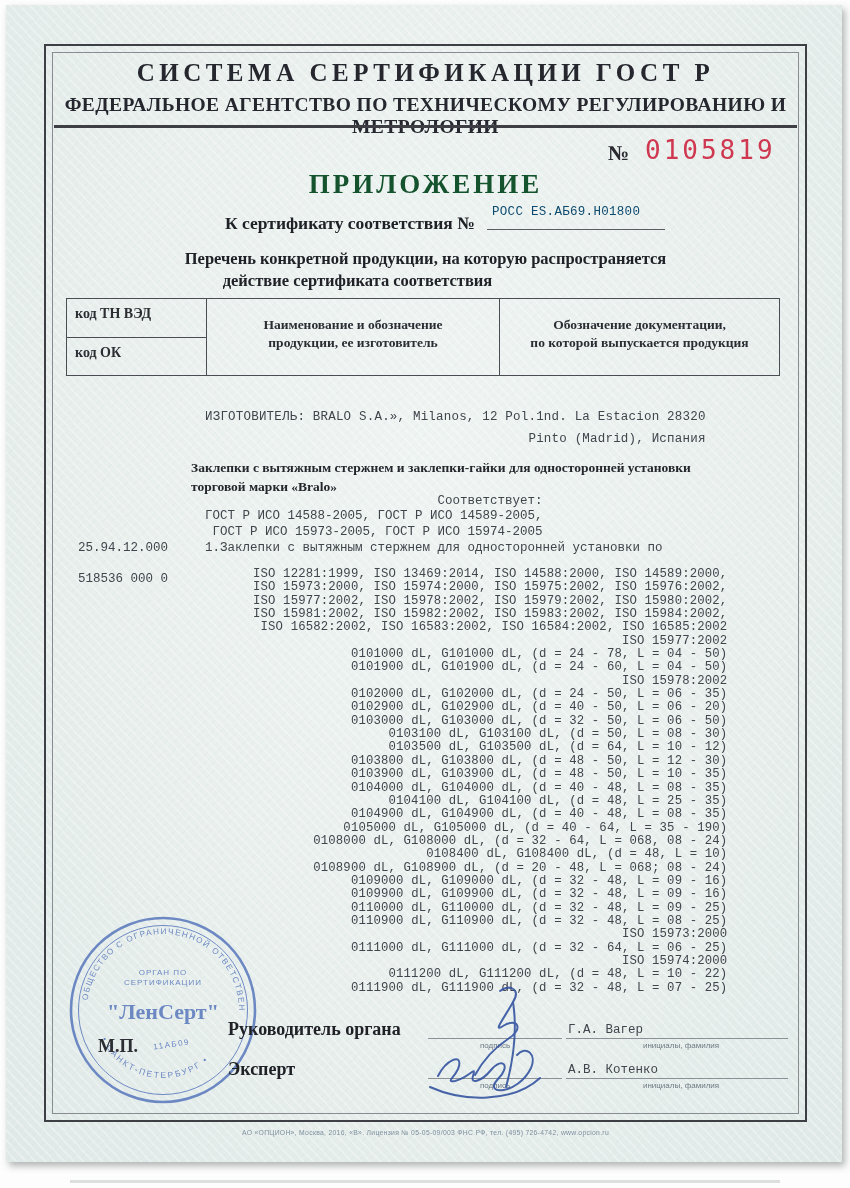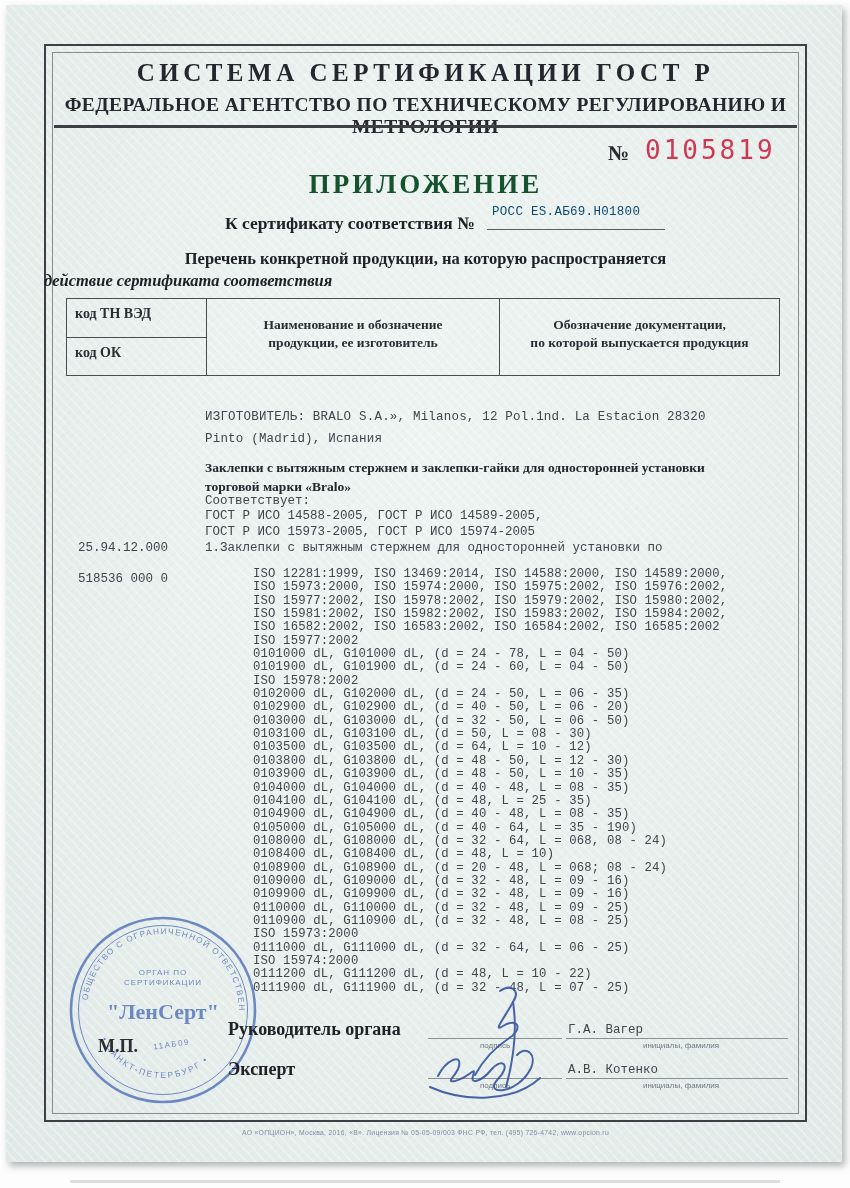--- a/index.html
+++ b/index.html
@@ -28,36 +28,36 @@
                    font-size:26px; letter-spacing:3px; color:#cf3850; }
 
   .appendix-title { left:44px; top:169px; width:763px; text-align:center; font-weight:bold;
                     font-size:27px; letter-spacing:3px; color:#14532d; }
   .cert-label { left:225px; top:213px; font-size:17.5px; font-weight:bold; color:#202127; }
   .cert-value { left:492px; top:205px; font-family:"Liberation Mono", monospace;
                 font-size:12.5px; color:#0c4a6e; letter-spacing:.3px; }
   .cert-underline { left:487px; top:229px; width:178px; height:1px; background:#5a5d61; }
   .subtitle-1 { left:44px; top:249px; width:763px; text-align:center; font-weight:bold;
                 font-size:16.5px; color:#202127; }
-  .subtitle-2 { left:44px; top:271px; width:627px; text-align:left; font-weight:bold;
-                font-size:16.5px; color:#202127;font-style:italic; }
+  .subtitle-2 { left:44px; top:271px; width:627px; text-align:center; font-weight:bold;
+                font-size:16.5px; color:#202127; }
 
   .tbl { left:66px; top:298px; width:714px; height:78px; border:1.2px solid #4b4d52; display:flex; }
   .tbl .c1 { width:140px; border-right:1px solid #4b4d52; display:flex; flex-direction:column; }
   .tbl .c1 > div { flex:1; padding:7px 0 0 8px; font-size:14px; font-weight:bold; color:#2b2d33; }
   .tbl .c1 > div:first-child { border-bottom:1px solid #4b4d52; }
   .tbl .c2 { width:293px; border-right:1px solid #4b4d52; }
   .tbl .c3 { flex:1; }
   .tbl .hdr { padding-top:17px; text-align:center; font-size:13.5px; font-weight:bold;
               line-height:18px; color:#2b2d33; }
 
-  .mono { font-family:"Liberation Mono", monospace; color:#40454c; }
+  .mono { font-family:"Liberation Mono", monospace; color:#40454c;text-align:right; }
   .m-block { font-size:12.5px; }
   .manufacturer { left:205px; top:406px; line-height:22px; letter-spacing:.2px; }
-  .product { left:205px; top:458px; font-weight:bold; font-size:13.5px; line-height:19px;
+  .product { left:191px; top:458px; font-weight:bold; font-size:13.5px; line-height:19px;
              color:#24262c; }
   .conformity { left:205px; top:494px; line-height:15.3px; }
   .item1 { left:205px; top:541px; }
   .ok-code { left:78px; top:541px; }
   .tnved-code { left:78px; top:572px; }
   .spec-list { left:205px; top:568px; font-size:12.3px; line-height:13.35px; letter-spacing:.15px;margin-left:48px; }
 
   .stamp { left:64px; top:911px; }
   .seal-mark { left:98px; top:1036px; font-size:18px; font-weight:bold; color:#2c2d33; }
   .role-1 { left:228px; top:1019px; font-size:18px; font-weight:bold; color:#202127; }

